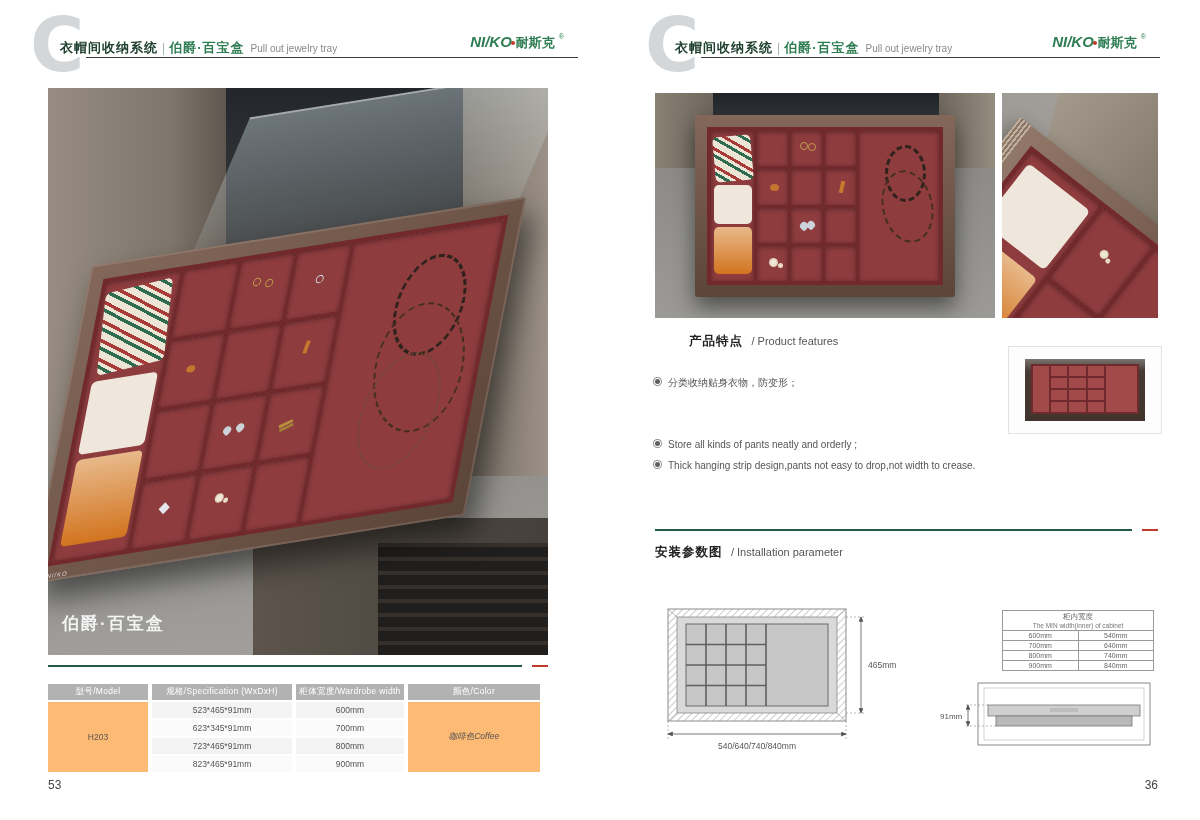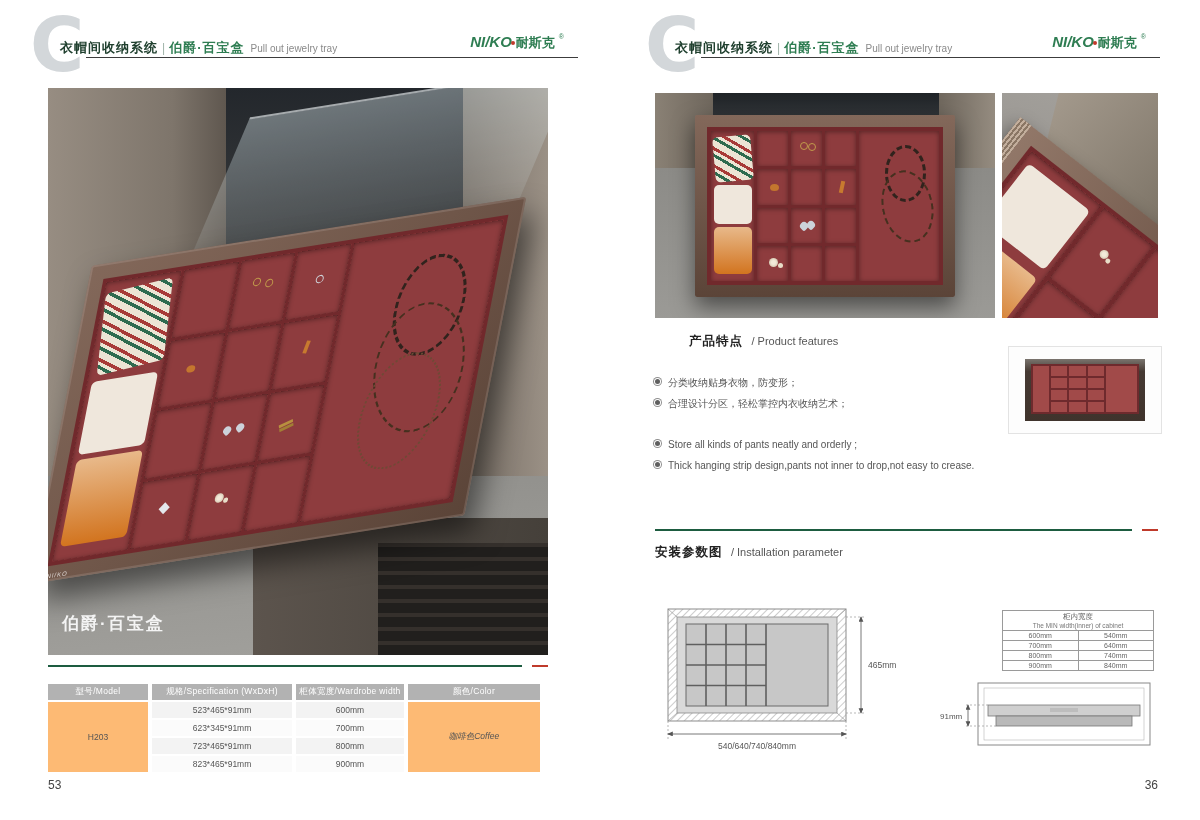--- a/index.html
+++ b/index.html
@@ -309,34 +309,30 @@
   <div class="sec-title" style="left:689px;top:331px;">
     <span class="sec-cn">产品特点</span>
     <span class="sec-en">/ Product features</span>
   </div>
 
   <div class="feat-block" style="left:655px;top:376px;">
     <div class="bullet">
         <span class="bdot"></span>
         <span class="btext">分类收纳贴身衣物，防变形；</span>
       </div>
-    <div class="bullet">
-        <span class="bdot"></span>
-        <span class="btext">合理设计分区，轻松掌控内衣收纳艺术；</span>
-      </div>
   </div>
 
   <div class="feat-block" style="left:655px;top:438px;">
     <div class="bullet">
         <span class="bdot"></span>
         <span class="btext">Store all kinds of pants neatly and orderly ;</span>
       </div>
     <div class="bullet">
         <span class="bdot"></span>
-        <span class="btext">Thick hanging strip design,pants not inner to drop,not easy to crease.</span>
+        <span class="btext">Thick hanging strip design,pants not easy to drop,not width to crease.</span>
       </div>
   </div>
 
   <div class="thumb">
     <div class="thumb-tray">
       <div class="thumb-grid">
         <div class="tcell tall"></div>
         <div class="tcell"></div>
           <div class="tcell"></div>
           <div class="tcell"></div>

